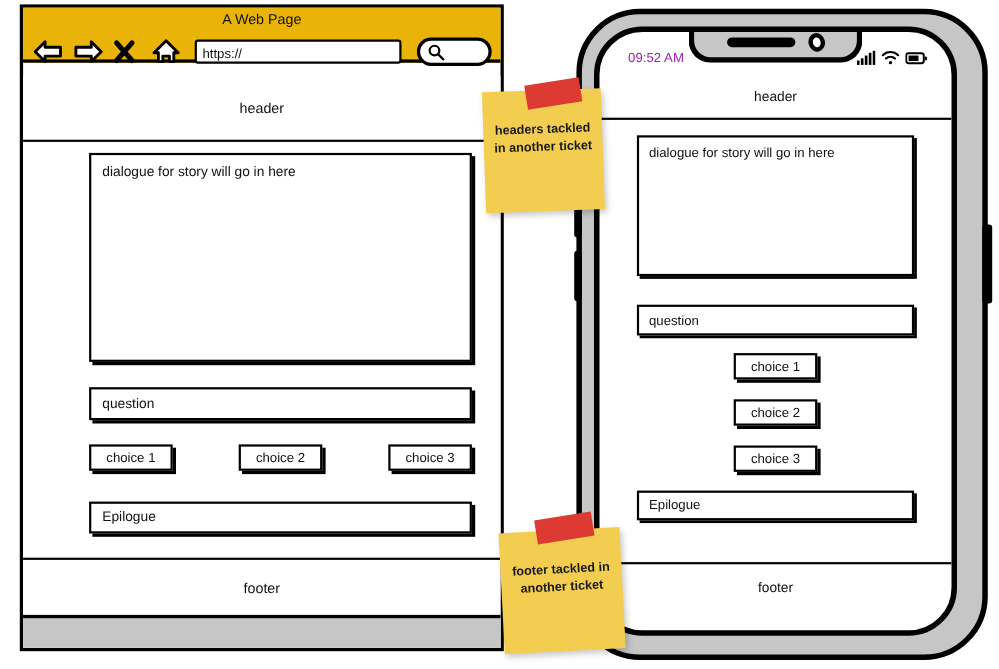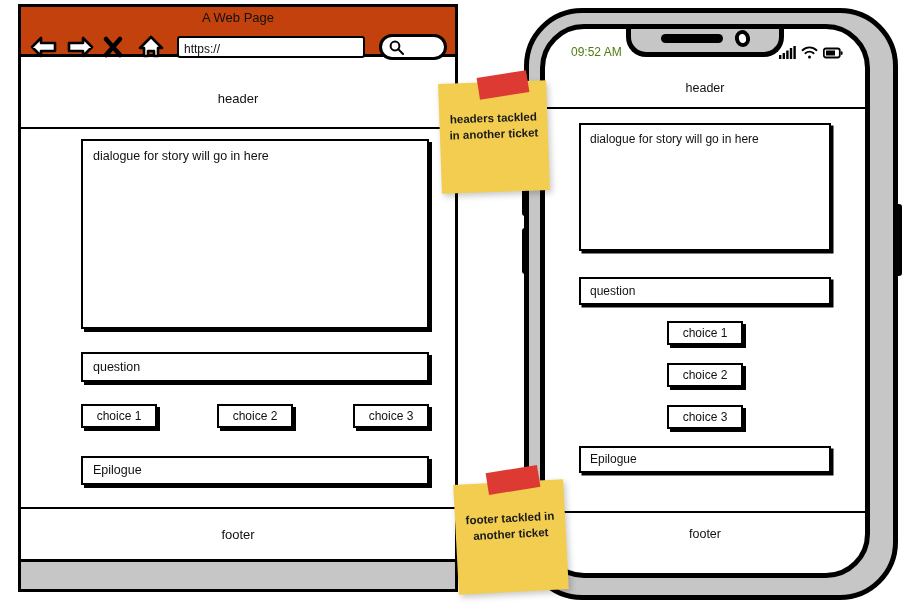--- a/index.html
+++ b/index.html
@@ -21,21 +21,21 @@
     position: absolute;
     left: 18px; top: 4px;
     width: 440px; height: 588px;
     border: 3px solid #000;
     background: #fff;
     z-index: 10;
   }
   #browser-chrome {
     position: absolute;
     left: 0; top: 0; right: 0; height: 50px;
-    background: #c2410c;
+    background: #eab308;
     border-bottom: 3px solid #000;
   }
   #browser-title {
     position: absolute;
     left: 0; right: 0; top: 3px;
     text-align: center;
     font-size: 13px;
     color: #111;
   }
   #browser-toolbar {
@@ -183,21 +183,21 @@
     background: #fff;
     transform: rotate(-12deg);
   }
   #status-bar {
     position: absolute;
     left: 0; right: 0; top: 0; height: 40px;
     display: flex; align-items: center; justify-content: space-between;
     padding: 6px 22px 0 26px;
     z-index: 3;
   }
-  #status-time { font-size: 12px; color: #4d7c0f; }
+  #status-time { font-size: 12px; color: #a21caf; }
   #status-icons { display: flex; align-items: flex-end; gap: 5px; }
 
   #p-header {
     position: absolute; left: 0; right: 0; top: 40px; height: 40px;
     border-bottom: 2px solid #000;
     display: flex; align-items: center; justify-content: center;
     font-size: 12.5px; color: #111;
   }
   #p-footer {
     position: absolute; left: 0; right: 0; bottom: 18px; height: 44px;

